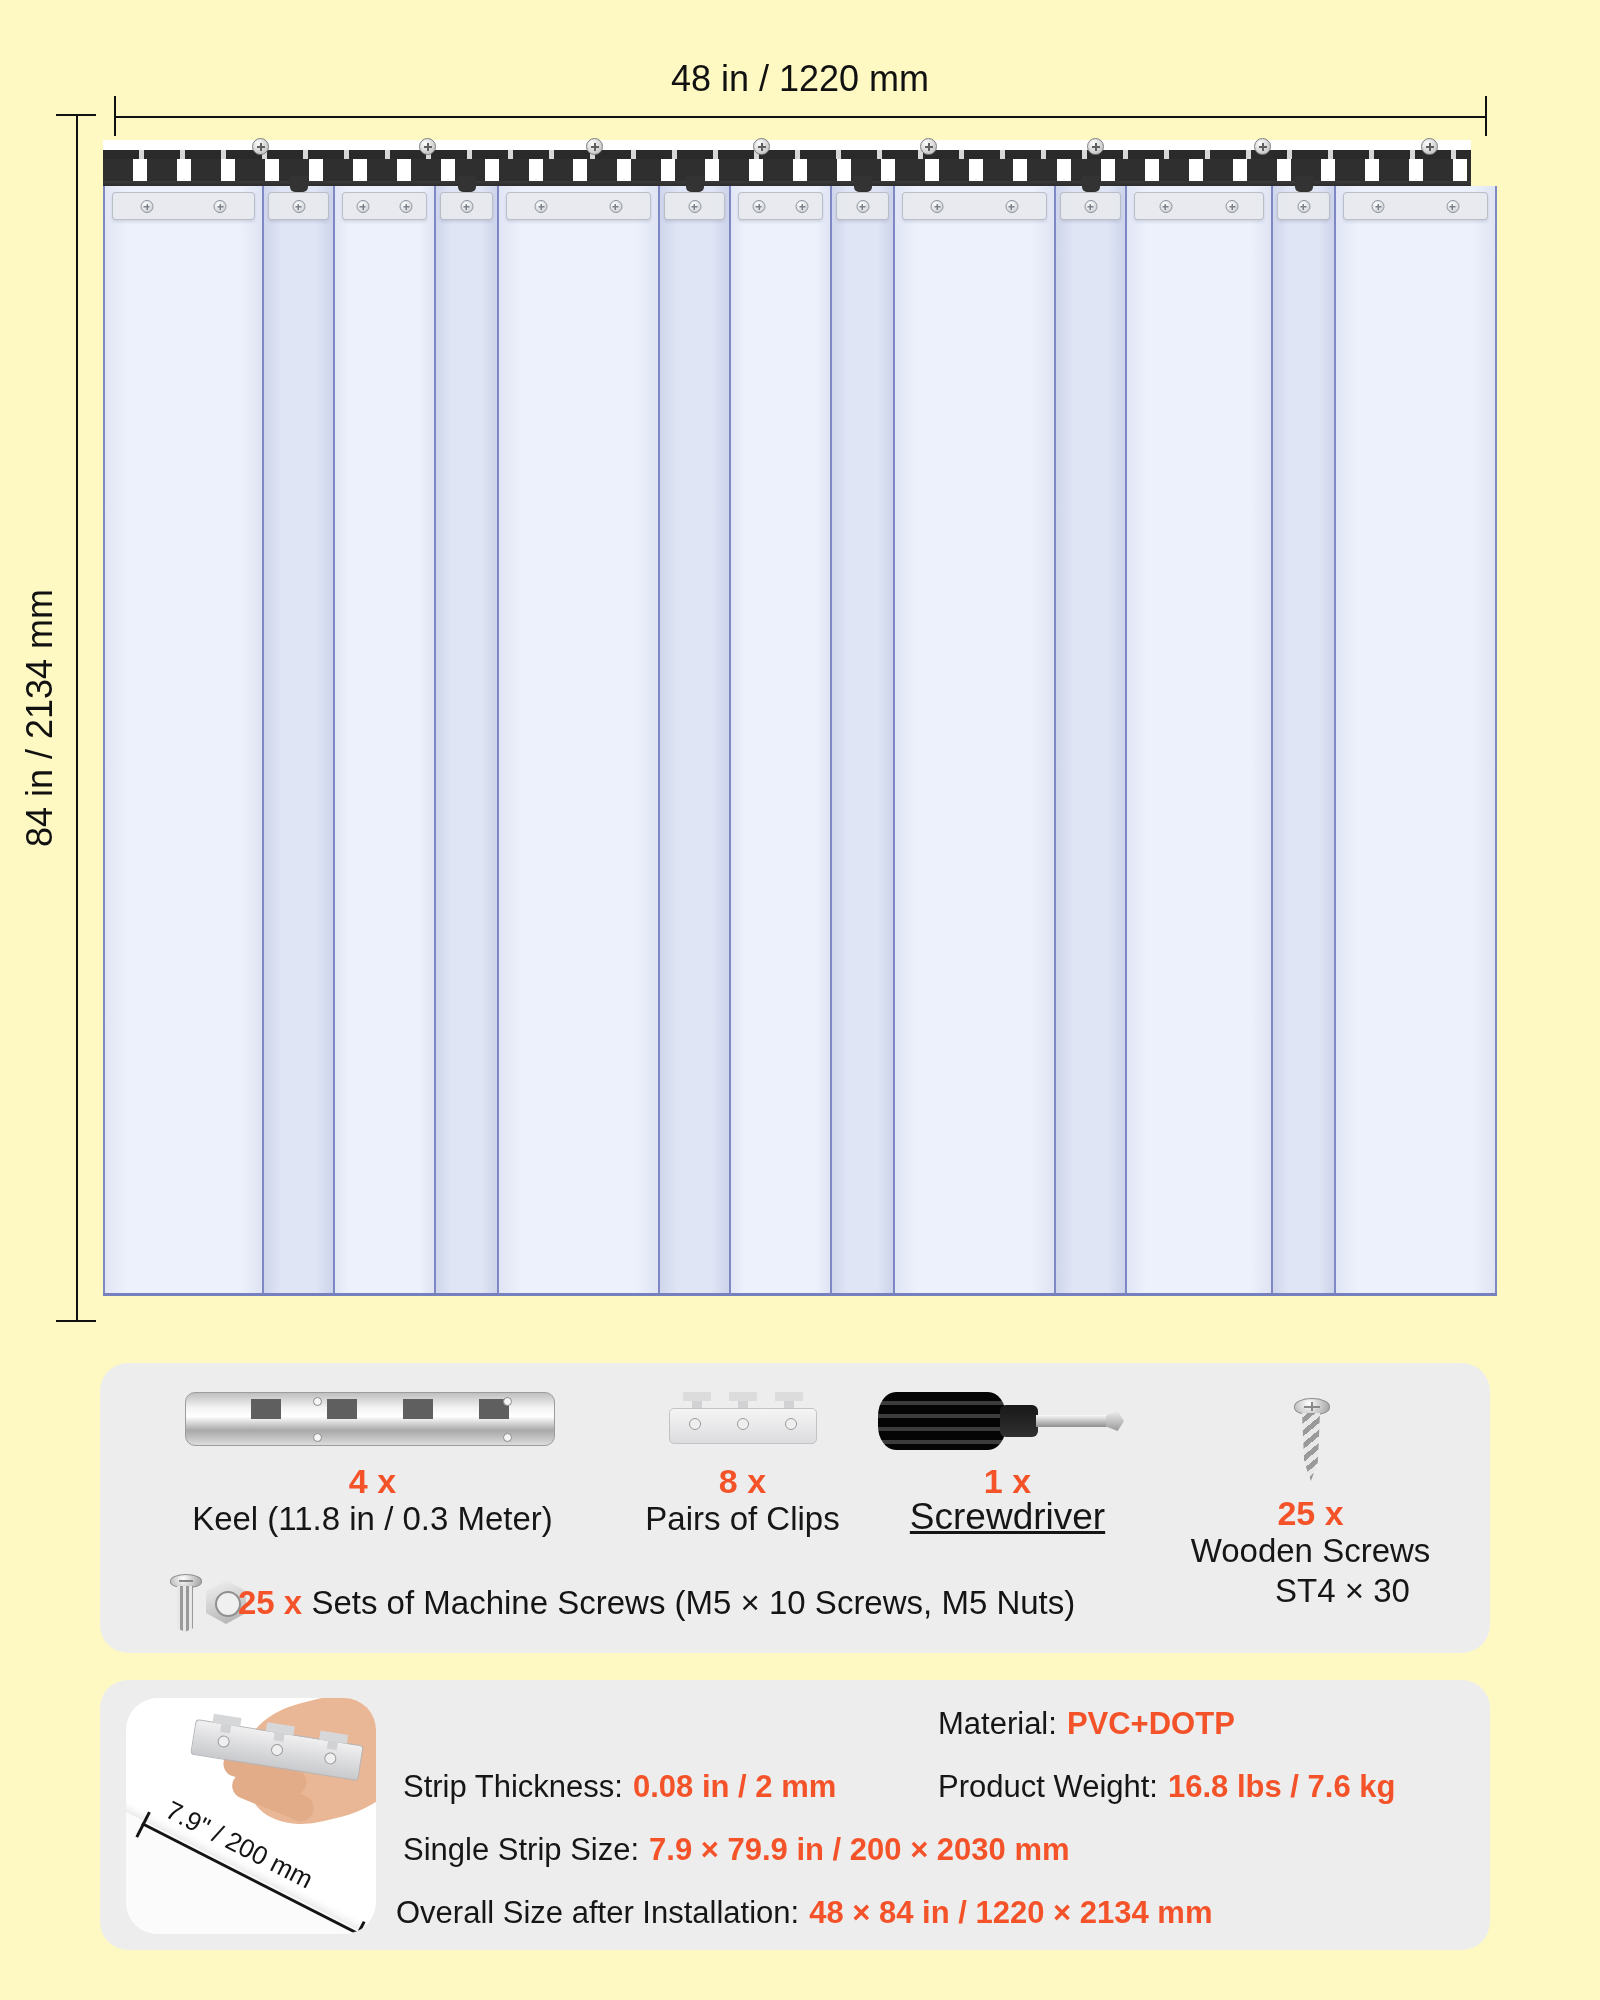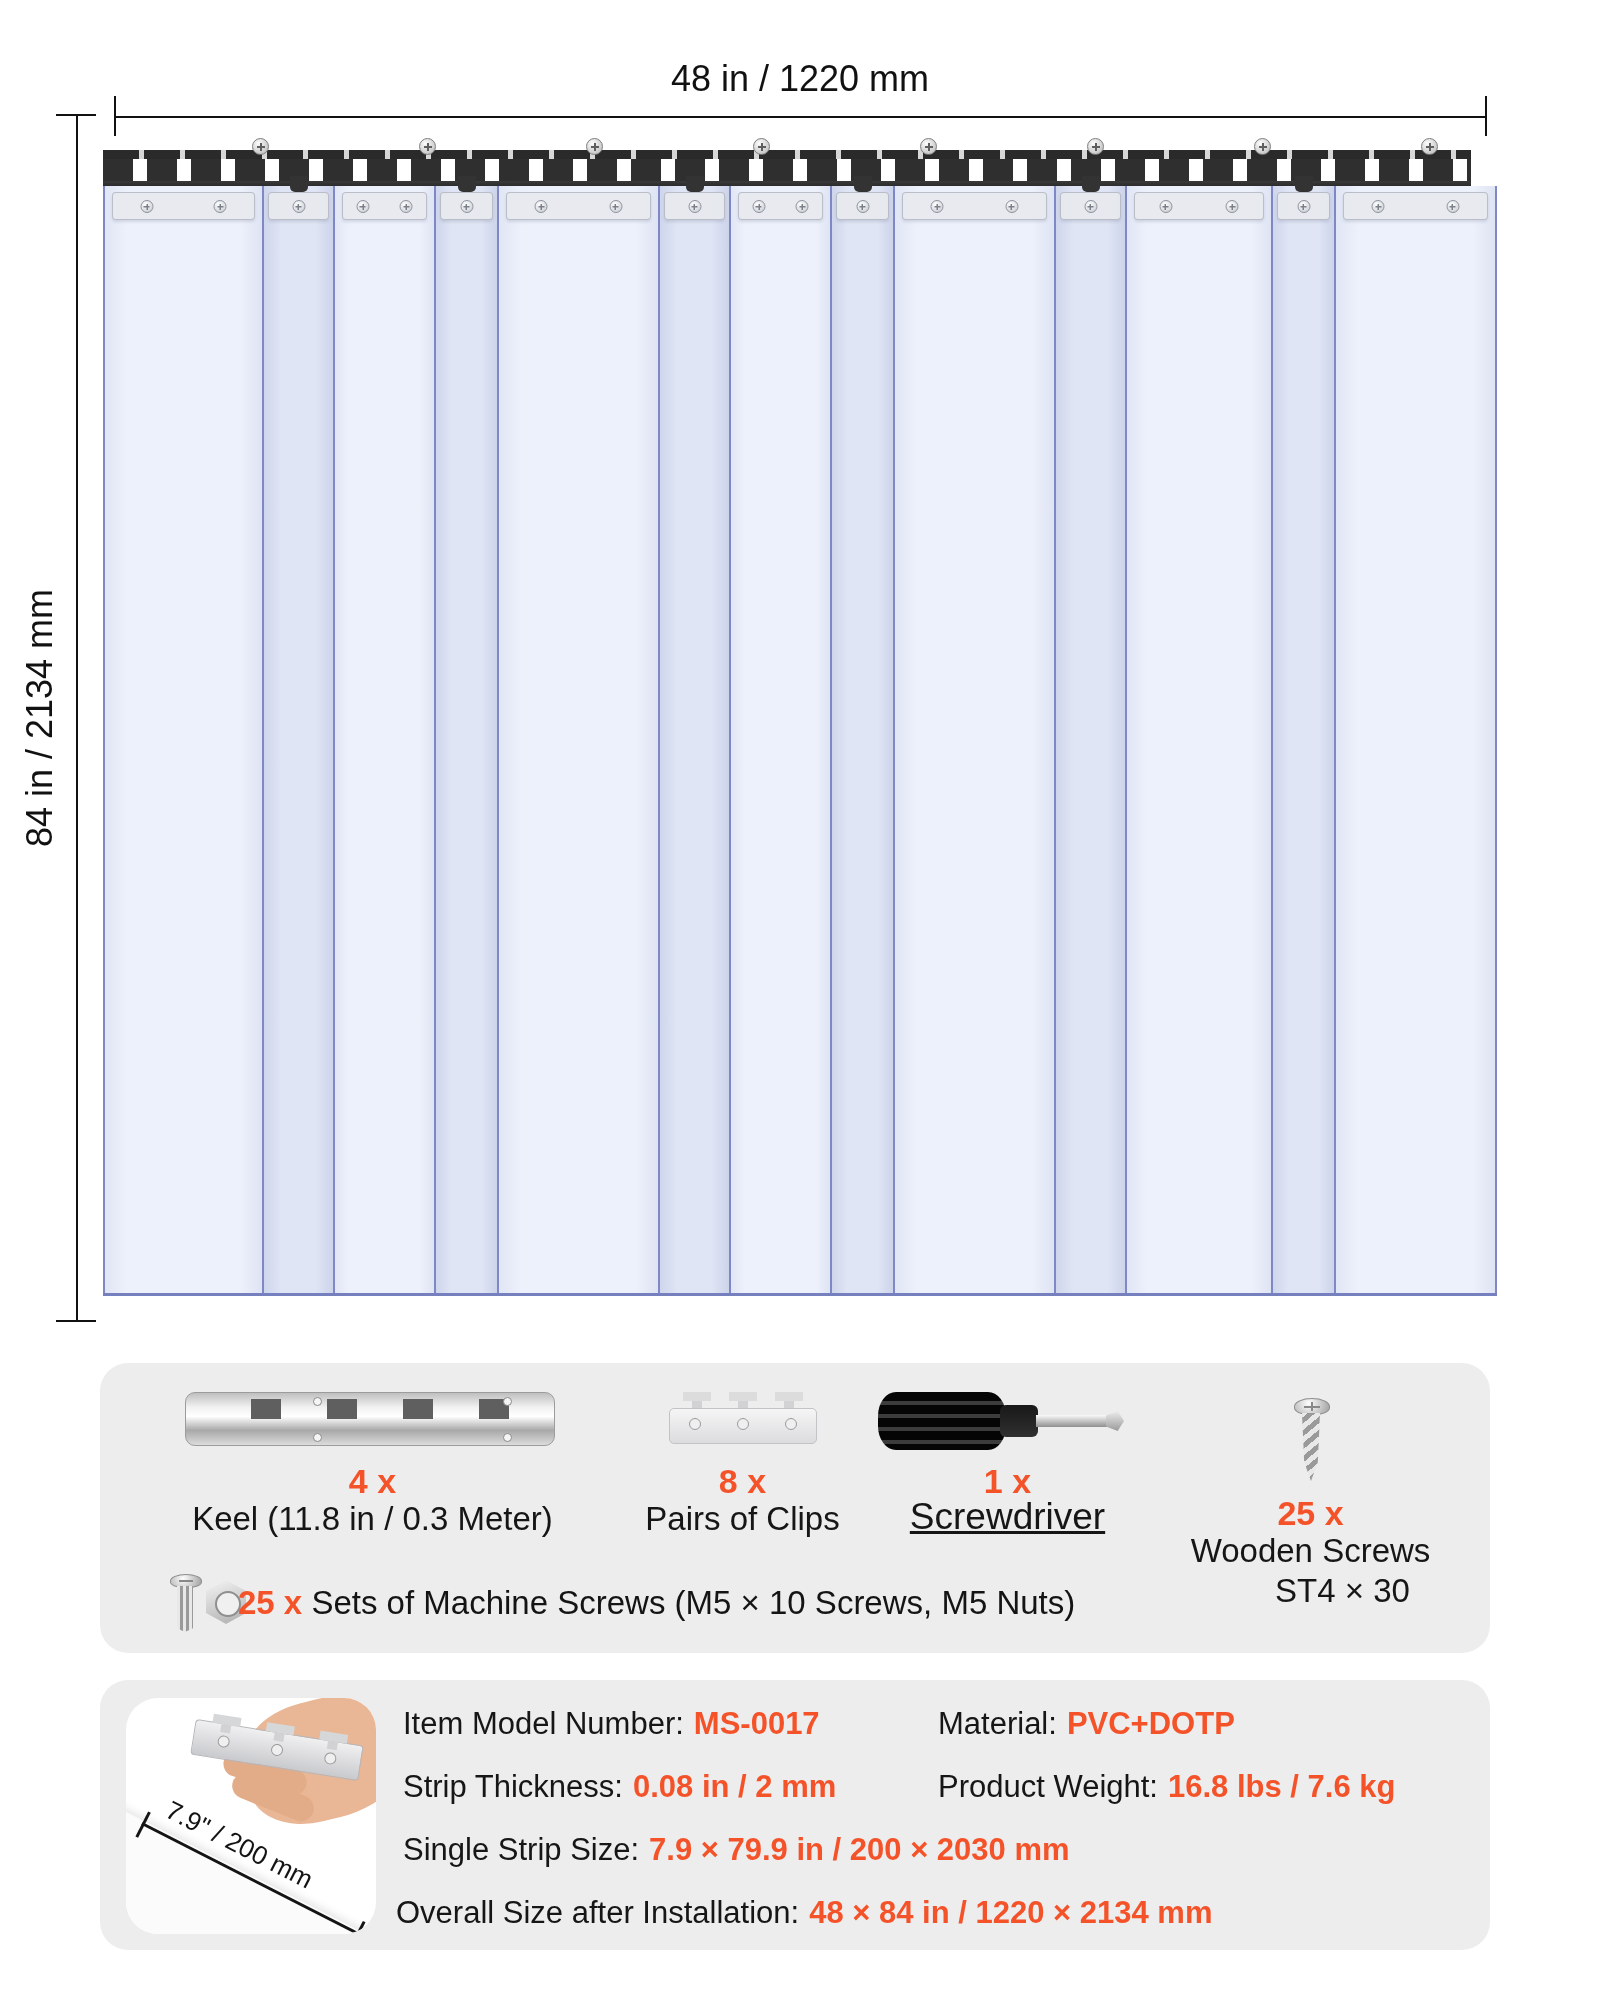--- a/index.html
+++ b/index.html
@@ -1,16 +1,16 @@
 <!DOCTYPE html>
 <html><head>
 <meta charset="utf-8">
 <style>
   html,body{margin:0;padding:0;background:#e9e9ea;}
-  .canvas{position:relative;width:1600px;height:2000px;background:#ffffff;overflow:hidden;
+  .canvas{position:relative;width:1600px;height:2000px;background:#fef9c3;overflow:hidden;
           font-family:"Liberation Sans",sans-serif;color:#141414;}
   .abs{position:absolute;}
 
   
   .dim-label{font-size:36px;color:#111;white-space:nowrap;}
   .w-dim-label{left:0;width:1600px;top:58px;text-align:center;}
   .h-dim-label{left:40px;top:718px;transform:translate(-50%,-50%) rotate(-90deg);}
   .w-dim-line{left:115px;top:116px;width:1372px;height:2px;background:#111;}
   .w-tick{top:96px;width:2px;height:40px;background:#111;}
   .h-dim-line{left:76px;top:115px;width:2px;height:1207px;background:#111;}
@@ -307,23 +307,20 @@
       <div class="clip-tab" style="left:124px;top:-9px;"></div>
       <div class="clip-hole" style="left:24px;top:11px;"></div>
       <div class="clip-hole" style="left:78px;top:11px;"></div>
       <div class="clip-hole" style="left:132px;top:11px;"></div>
     </div>
     <div class="dim-diag">
       <span class="diag-label">7.9" / 200 mm</span>
     </div>
   </div>
 
-  <div class="abs spec-row-item" style="left:403px;top:1706px;">
-    <span class="spec-label">Item Model Number:</span><span class="spec-value">MS-0017</span>
-  </div>
   <div class="abs spec-row-item" style="left:938px;top:1706px;">
     <span class="spec-label">Material:</span><span class="spec-value">PVC+DOTP</span>
   </div>
   <div class="abs spec-row-item" style="left:403px;top:1769px;">
     <span class="spec-label">Strip Thickness:</span><span class="spec-value">0.08 in / 2 mm</span>
   </div>
   <div class="abs spec-row-item" style="left:938px;top:1769px;">
     <span class="spec-label">Product Weight:</span><span class="spec-value">16.8 lbs / 7.6 kg</span>
   </div>
   <div class="abs spec-row-item" style="left:403px;top:1832px;text-align:right;">

